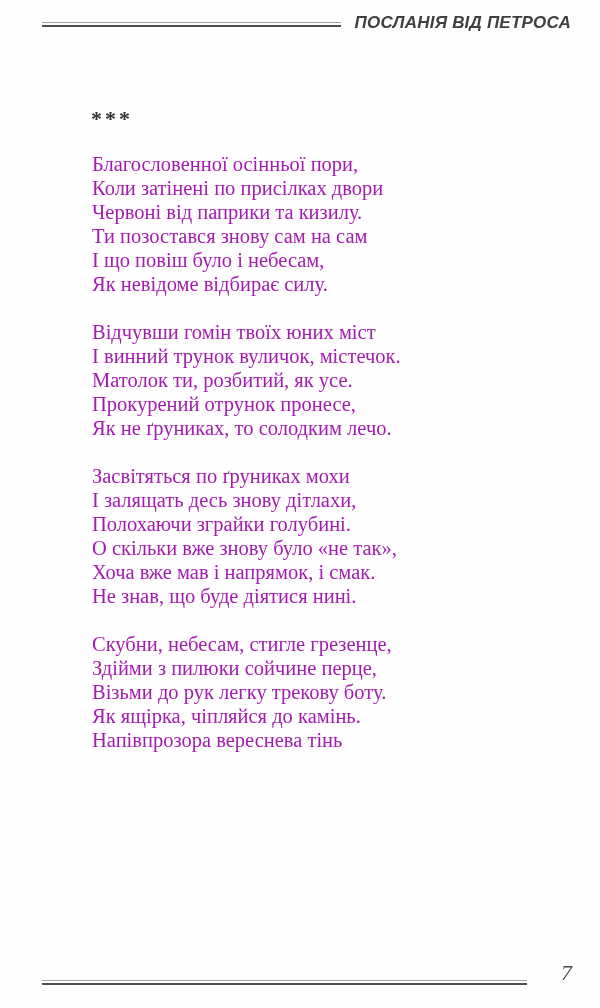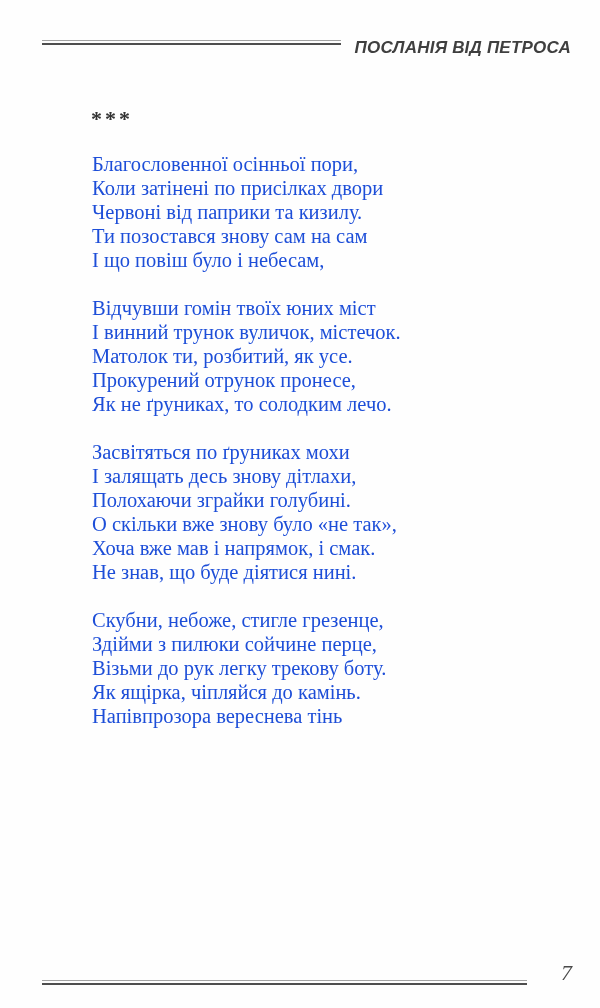--- a/index.html
+++ b/index.html
@@ -11,25 +11,25 @@
     height: 1008px;
     position: relative;
     background: #fefefe;
     overflow: hidden;
     font-family: "Liberation Serif", serif;
   }
 
   
   .running-header {
     position: absolute;
-    top: 38px;
+    top: 13px;
     left: 42px;
     right: 29px;
     display: flex;
-    align-items: flex-start;
+    align-items: center;
     gap: 14px;
   }
   .double-rule {
     height: 2px;
     border-top: 1px solid #a3a3a3;
     border-bottom: 2px solid #4e4e4e;
     background: transparent;
   }
   .running-header .double-rule {
     flex: 1 1 auto;
@@ -54,21 +54,21 @@
     font-size: 22px;
     font-weight: bold;
     letter-spacing: 3px;
     color: #333333;
   }
   .poem {
     position: absolute;
     top: 152px;
     left: 92px;
     right: 20px;
-    color: #1d4ed8;
+    color: #a21caf;
     font-size: 20.5px;
     line-height: 24px;
   }
   .stanza {
     margin: 0 0 24px 0;
   }
   .poem-line {
     white-space: nowrap;
   }
 
@@ -99,41 +99,42 @@
 <div class="section-marker">***</div>
 
 <div class="poem">
 
   <div class="stanza">
     <div class="poem-line">Благословенної осінньої пори,</div>
     <div class="poem-line">Коли затінені по присілках двори</div>
     <div class="poem-line">Червоні від паприки та кизилу.</div>
     <div class="poem-line">Ти позостався знову сам на сам</div>
     <div class="poem-line">І що повіш було і небесам,</div>
+    <div class="poem-line">Як невідоме відбирає силу.</div>
   </div>
 
   <div class="stanza">
     <div class="poem-line">Відчувши гомін твоїх юних міст</div>
     <div class="poem-line">І винний трунок вуличок, містечок.</div>
     <div class="poem-line">Матолок ти, розбитий, як усе.</div>
     <div class="poem-line">Прокурений отрунок пронесе,</div>
     <div class="poem-line">Як не ґруниках, то солодким лечо.</div>
   </div>
 
   <div class="stanza">
     <div class="poem-line">Засвітяться по ґруниках мохи</div>
     <div class="poem-line">І залящать десь знову дітлахи,</div>
     <div class="poem-line">Полохаючи зграйки голубині.</div>
     <div class="poem-line">О скільки вже знову було «не так»,</div>
     <div class="poem-line">Хоча вже мав і напрямок, і смак.</div>
     <div class="poem-line">Не знав, що буде діятися нині.</div>
   </div>
 
   <div class="stanza">
-    <div class="poem-line">Скубни, небоже, стигле грезенце,</div>
+    <div class="poem-line">Скубни, небесам, стигле грезенце,</div>
     <div class="poem-line">Здійми з пилюки сойчине перце,</div>
     <div class="poem-line">Візьми до рук легку трекову боту.</div>
     <div class="poem-line">Як ящірка, чіпляйся до камінь.</div>
     <div class="poem-line">Напівпрозора вереснева тінь</div>
   </div>
 
 </div>
 
 <div class="double-rule footer-rule"></div>
 <div class="page-number">7</div>

